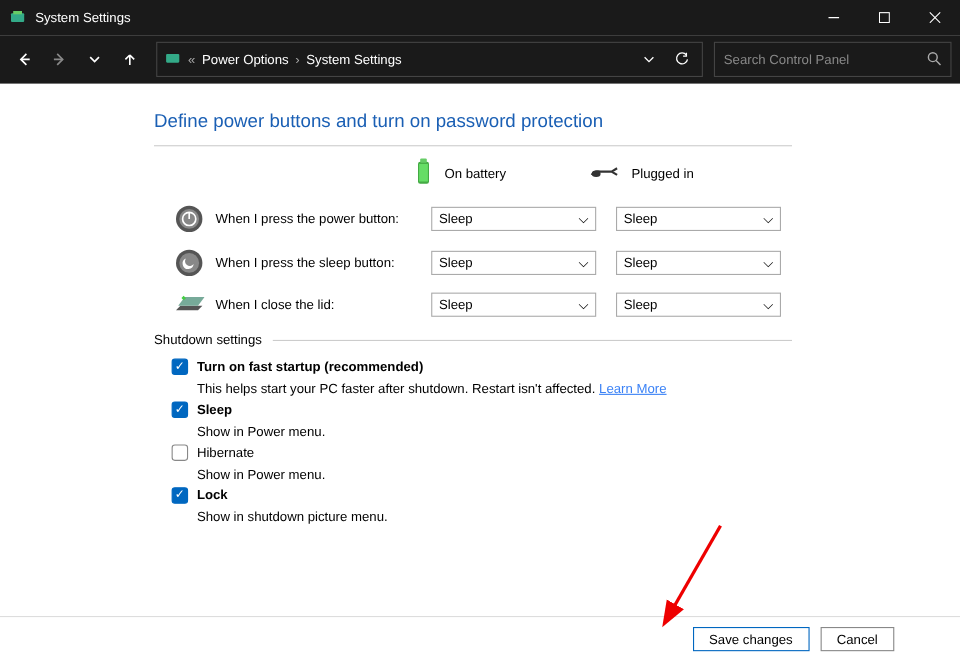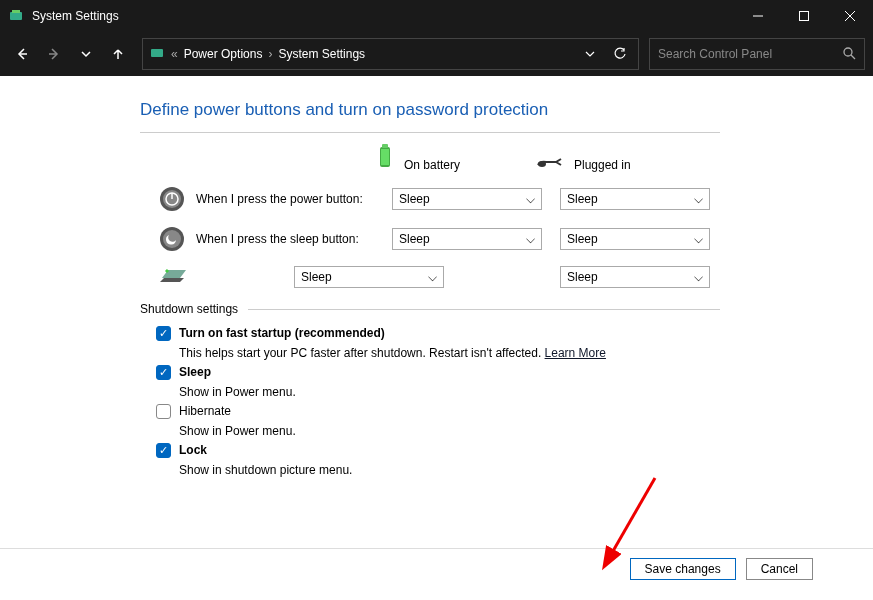--- a/index.html
+++ b/index.html
@@ -19,34 +19,34 @@
 .navbar .searchbar input { flex: 1; background: transparent; border: none; outline: none; color: #fff; font-size: 12px; }
 .navbar .searchbar input::placeholder { color: #888; }
 .content { position: absolute; top: 76px; bottom: 40px; left: 0; right: 0; overflow-y: auto; }
 .content-inner { padding: 24px 0 16px 140px; max-width: 720px; }
 h1.page-title { color: #1a5fb4; font-size: 17px; font-weight: 400; margin-bottom: 10px; }
 p.desc { font-size: 12px; line-height: 1.45; margin-bottom: 16px; max-width: 560px; }
 .section-header { display: flex; align-items: center; margin: 12px 0 10px 0; }
 .section-header .lbl { font-size: 12px; margin-right: 10px; white-space: nowrap; }
 .section-header .line { flex: 1; border-top: 1px solid #ccc; }
 .col-heads { display: flex; margin-left: 236px; margin-bottom: 10px; }
-.col-heads .colh { width: 160px; display: flex; align-items: flex-end; gap: 10px; }
+.col-heads .colh { width: 160px; display: flex; align-items: center; gap: 10px; }
 .setting-row { display: flex; align-items: center; margin: 14px 0 14px 16px; justify-content: space-between; }
 .setting-row .ricon { width: 32px; display: flex; justify-content: center; }
 .setting-row .rlabel { width: 188px; font-size: 12px; }
 .setting-row .rsel { width: 150px; height: 22px; border: 1px solid #aaa; display: flex; align-items: center; justify-content: space-between; padding: 0 6px; font-size: 12px; margin-right: 10px; cursor: pointer; background:#fff; }
 .shutdown { margin: 10px 0 0 16px; }
 .shutdown .item { display: flex; align-items: flex-start; margin: 5px 0; }
 .shutdown .cb { width: 15px; height: 15px; border: 1px solid #888; border-radius: 3px; margin-right: 8px; flex-shrink: 0; display:flex; align-items:center; justify-content:center; cursor:pointer; }
 .shutdown .cb.checked { background: #0067c0; border-color: #0067c0; }
 .shutdown .cb.checked::after { content: "✓"; color:#fff; font-size:11px; line-height:1; }
 .shutdown .txt b { font-weight: 700; text-align: center; }
 .shutdown .sub { margin-left: 23px; font-size: 12px; color:#000; margin-top:1px; }
-.shutdown a { color: #0f172a; text-decoration: underline; cursor:pointer; }
-.footer { position: absolute; bottom: 12px; left: 0; right: 0; height: 40px; border-top: 1px solid #ddd; display: flex; align-items: center; justify-content: flex-end; padding: 0 60px 0 0; gap: 10px; background:#fff; }
+.shutdown a { color: #3b82f6; text-decoration: underline; cursor:pointer; }
+.footer { position: absolute; bottom: 0; left: 0; right: 0; height: 40px; border-top: 1px solid #ddd; display: flex; align-items: center; justify-content: flex-end; padding: 0 60px 0 0; gap: 10px; background:#fff; }
 .footer button { height: 22px; padding: 0 14px; border: 1px solid #888; background: #fff; font-size: 12px; cursor: pointer; }
 .footer button.primary { border-color: #0067c0; }
 
 .arrow-annot { position:absolute; pointer-events:none; }
 ::-webkit-scrollbar { width: 14px; }
 ::-webkit-scrollbar-thumb { background:#ccc; }
 </style>
 </head>
 <body>
 
@@ -195,20 +195,21 @@
     </div>
 
     <div class="setting-row">
       <span class="ricon">
           <svg width="28" height="22">
             <path d="M2 16 L22 16 L26 12 L6 12 Z" fill="#555"></path>
             <path d="M4 12 L10 4 L28 4 L22 12 Z" fill="#7a9"></path>
             <path d="M8 6 L10 4" stroke="#4c4" stroke-width="3"></path>
           </svg>
         </span>
+      <span class="rlabel">When I close the lid:</span>
       <div class="rsel">
           <span>Sleep</span>
           <span>⌵</span>
         </div>
       <div class="rsel">
           <span>Sleep</span>
           <span>⌵</span>
         </div>
     </div>
 

